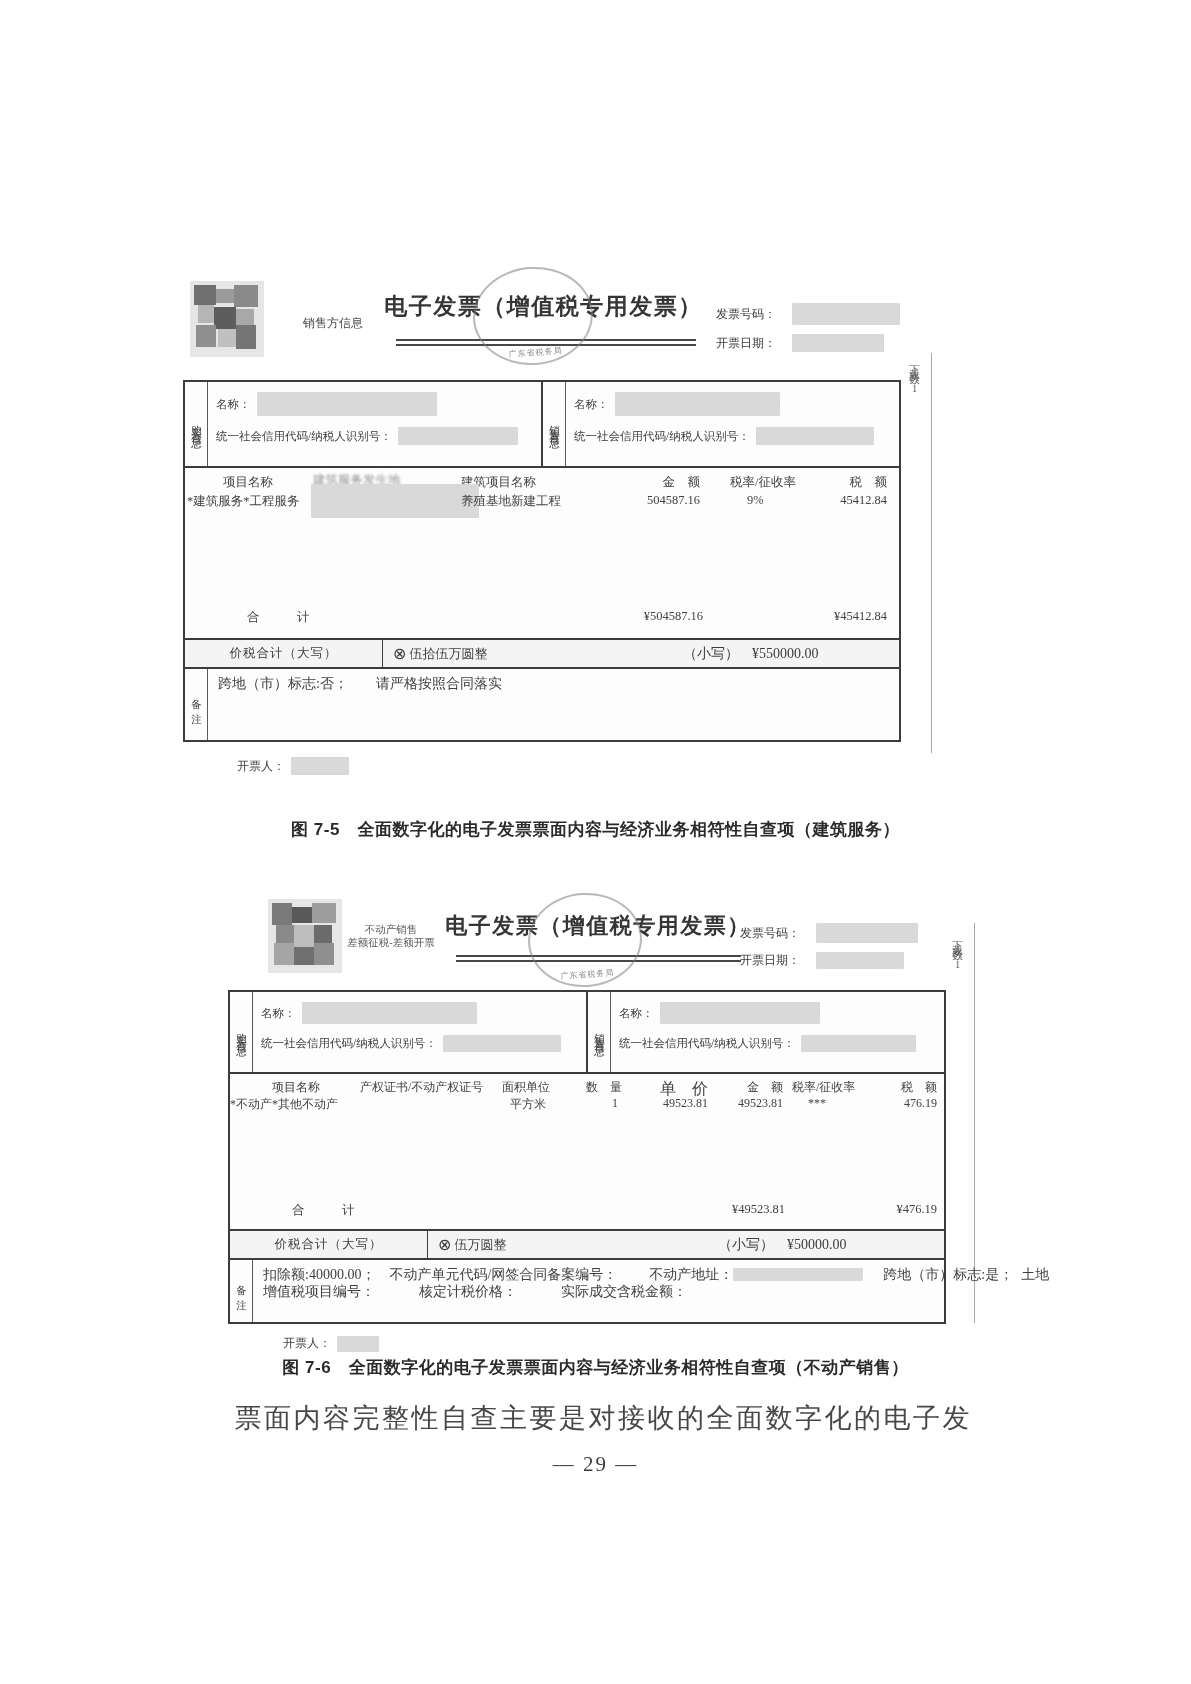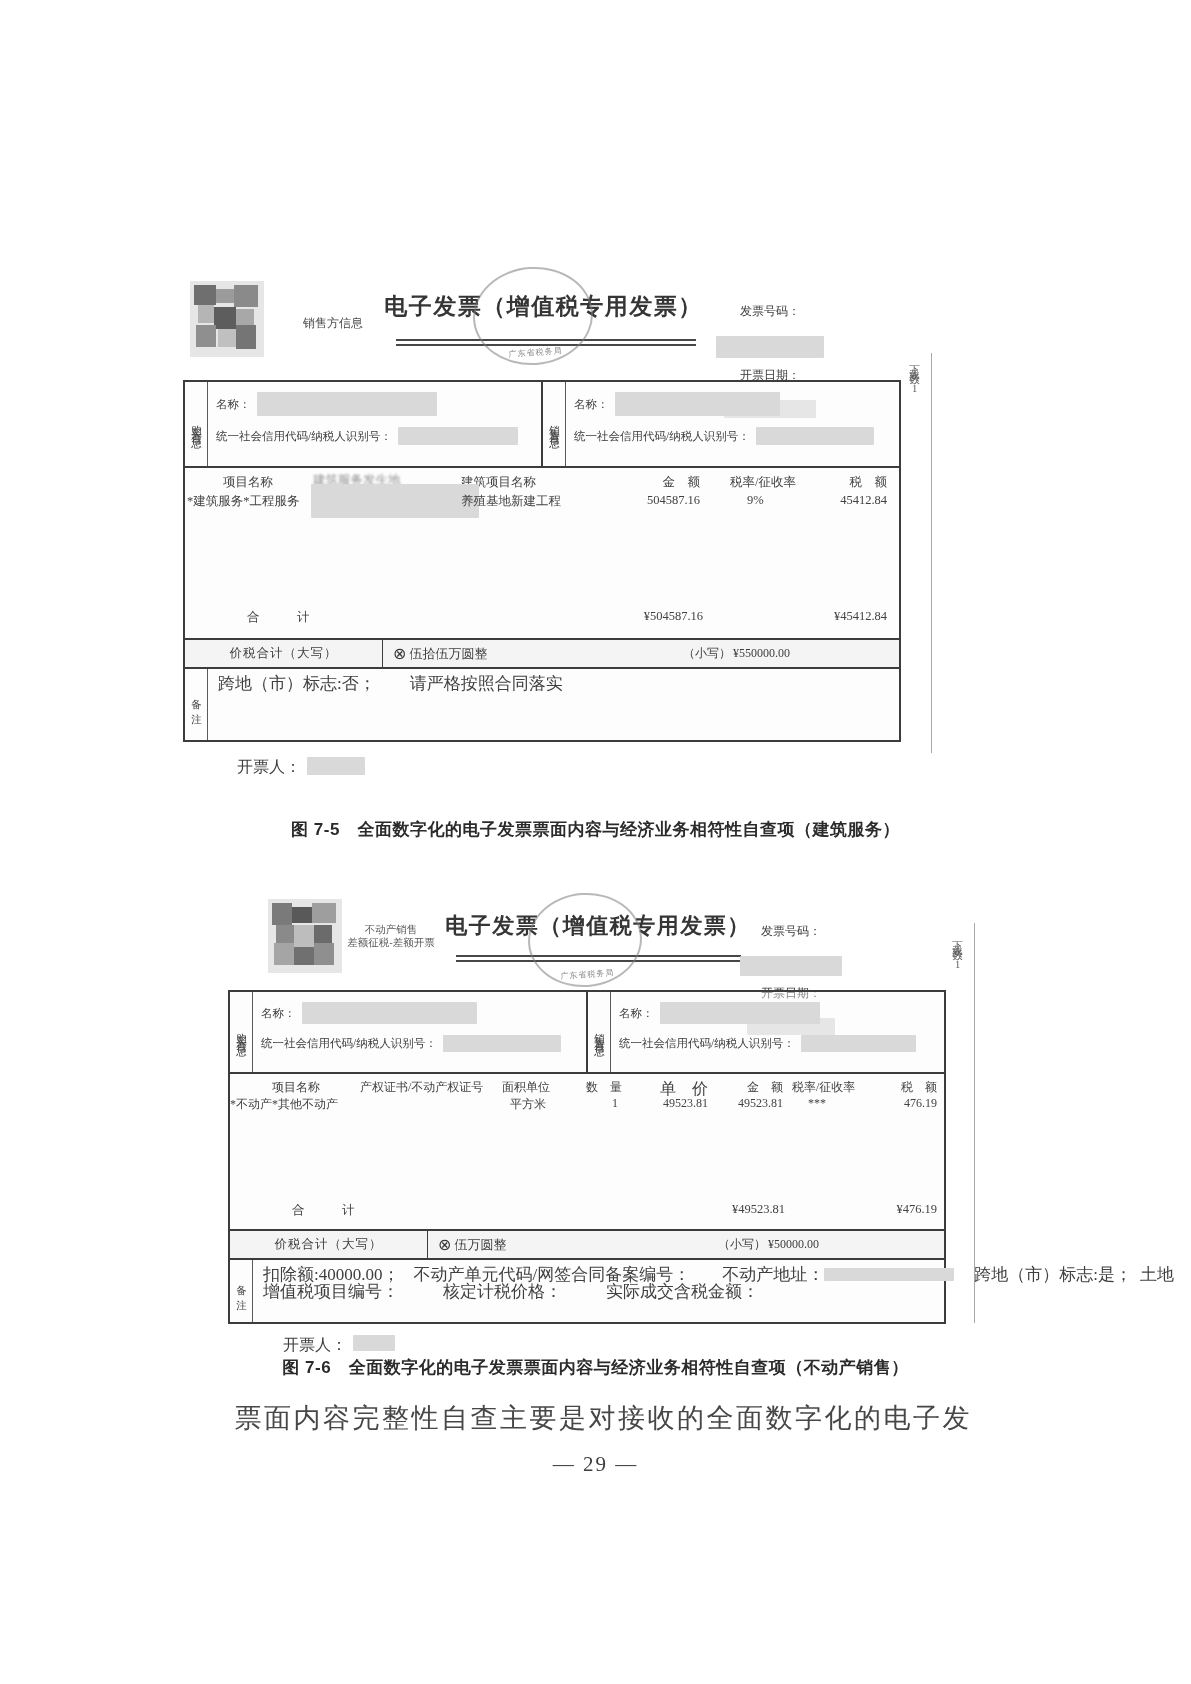--- a/index.html
+++ b/index.html
@@ -18,21 +18,21 @@
   .biz-tag2 { position:absolute; font-size:10.5px; color:#5a5a5a; text-align:center; line-height:13px; white-space:nowrap; }
   .stamp {
     position:absolute; border:2.5px solid rgba(125,125,125,0.55);
     border-radius:50%; transform:rotate(-4deg);
   }
   .stamp-text {
     position:absolute; bottom:5px; left:0; width:100%; text-align:center;
     font-size:8px; color:rgba(115,115,115,0.85); letter-spacing:1px; white-space:nowrap;
   }
   .meta { position:absolute; }
-  .meta-row { display:flex; align-items:center; gap:16px; font-size:12px; color:#3a3a3a; margin-bottom:9px; white-space:nowrap;flex-direction:column; }
+  .meta-row { display:flex; align-items:center; gap:16px; font-size:12px; color:#3a3a3a; margin-bottom:9px; white-space:nowrap; }
   .redact { display:inline-block; background:#d9d9d9; border-radius:1px; filter:blur(0.4px); }
   .dl {
     position:absolute; writing-mode:vertical-rl; text-orientation:upright;
     font-size:10.5px; color:#5f5f5f; letter-spacing:3px; white-space:nowrap;
   }
   .sheet-line { position:absolute; width:1px; background:#a8a8a8; }
   .main-box { position:absolute; border:2px solid #3c3c3c; display:flex; flex-direction:column; background:rgba(250,250,250,0.4); }
   .party { display:flex; border-bottom:2px solid #3c3c3c; }
   .party-half { flex:1; display:flex; min-width:0; }
   .party-half.seller { border-left:2px solid #3c3c3c; }
@@ -42,25 +42,25 @@
   .fields { flex:1; padding:10px 8px 2px 8px; min-width:0; }
   .field-row { display:flex; align-items:center; gap:6px; font-size:11.5px; margin-bottom:11px; white-space:nowrap; }
   .tbl { position:relative; }
   .cell { position:absolute; font-size:12.5px; white-space:nowrap; color:#424242; }
   .cell.r { text-align:right; }
   .blurred { filter:blur(1.3px); color:#8f8f8f; }
   .totals-row { display:flex; border-top:2px solid #3c3c3c; border-bottom:2px solid #3c3c3c; background:rgba(0,0,0,0.035); }
   .tr-label { width:197px; flex:none; border-right:1.5px solid #3c3c3c; display:flex; align-items:center; justify-content:center; font-size:12.5px; letter-spacing:1px; }
   .tr-content { flex:1; position:relative; display:flex; align-items:center; padding-left:10px; font-size:13px; }
   .otimes { font-size:16px; margin-right:3px; color:#3a3a3a; }
-  .tr-figures { position:absolute; left:300px; display:flex; align-items:center; gap:2px; font-size:12px; }
+  .tr-figures { position:absolute; left:300px; display:flex; align-items:center; gap:13px; font-size:14px; }
   .remark { flex:1; display:flex; min-height:0; }
-  .remark-content { flex:1; padding:6px 10px; font-size:17px; color:#3f3f3f; line-height:17px; }
+  .remark-content { flex:1; padding:6px 10px; font-size:14px; color:#3f3f3f; line-height:17px; }
   .rline { display:flex; align-items:center; flex-wrap:nowrap; white-space:nowrap; }
-  .issuer { position:absolute; display:flex; align-items:flex-start; gap:6px; font-size:16px; white-space:nowrap; }
+  .issuer { position:absolute; display:flex; align-items:center; gap:6px; font-size:12px; white-space:nowrap; }
   .caption {
     position:absolute; left:0; width:100%; text-align:center;
     font-family:"Liberation Sans", sans-serif; font-weight:bold;
     font-size:17px; color:#2b2b2b; letter-spacing:0.5px;
   }
   .bodytext {
     position:absolute; left:222px; width:750px; font-size:27px; color:#474747;
     letter-spacing:2.5px; white-space:nowrap;
   }
   .pagenum { position:absolute; left:0; width:100%; text-align:center; font-size:21px; color:#3d3d3d; letter-spacing:2px; }

